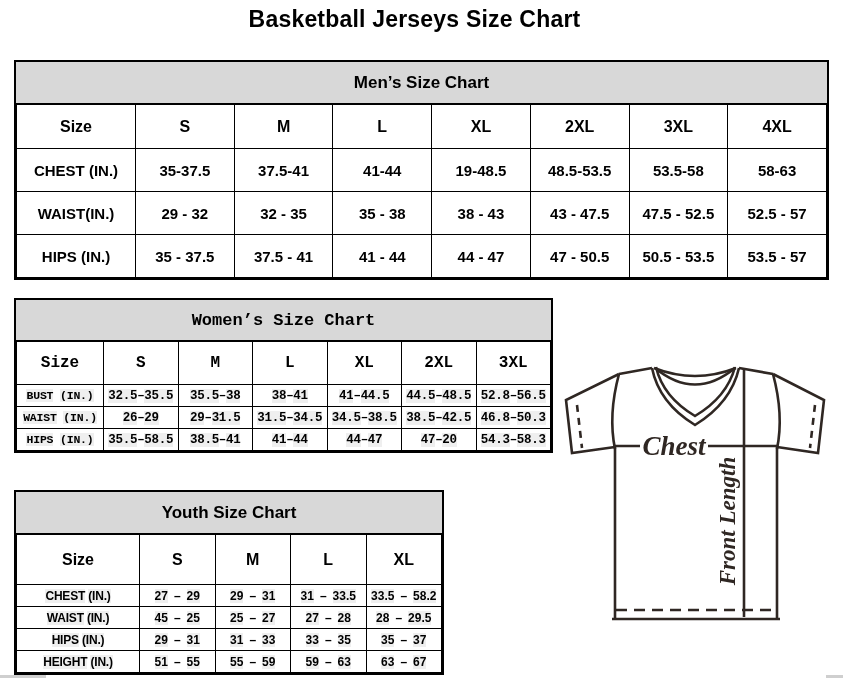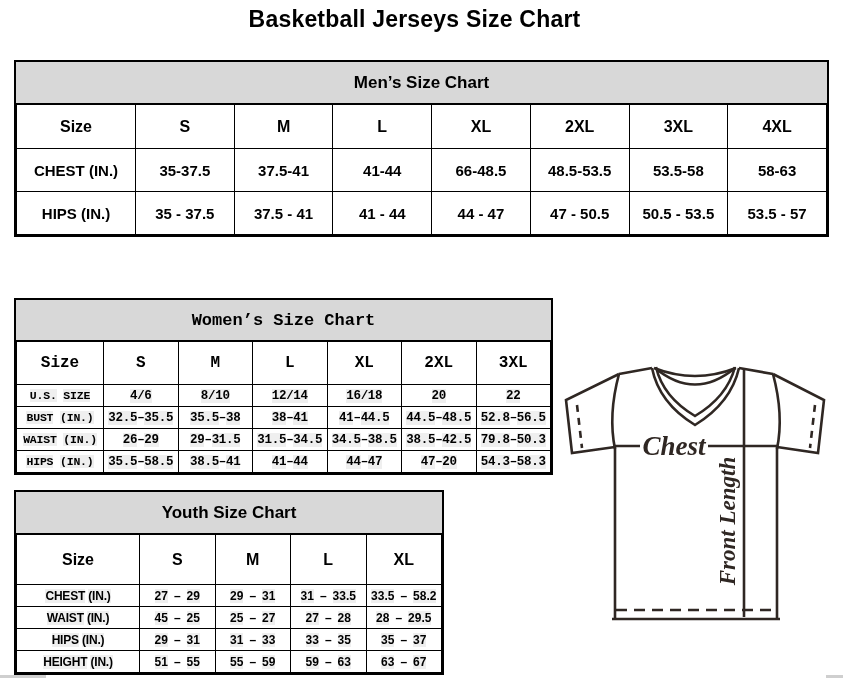--- a/index.html
+++ b/index.html
@@ -79,24 +79,34 @@
           <th>3XL</th>
           <th>4XL</th>
         </tr>
       </thead>
       <tbody>
         <tr>
           <th>CHEST (IN.)</th>
           <td>35-37.5</td>
           <td>37.5-41</td>
           <td>41-44</td>
-          <td>66-48.5</td>
+          <td>19-48.5</td>
           <td>48.5-53.5</td>
           <td>53.5-58</td>
           <td>58-63</td>
+        </tr>
+        <tr>
+          <th>WAIST(IN.)</th>
+          <td>29 - 32</td>
+          <td>32 - 35</td>
+          <td>35 - 38</td>
+          <td>38 - 43</td>
+          <td>43 - 47.5</td>
+          <td>47.5 - 52.5</td>
+          <td>52.5 - 57</td>
         </tr>
         <tr>
           <th>HIPS (IN.)</th>
           <td>35 - 37.5</td>
           <td>37.5 - 41</td>
           <td>41 - 44</td>
           <td>44 - 47</td>
           <td>47 - 50.5</td>
           <td>50.5 - 53.5</td>
           <td>53.5 - 57</td>
@@ -114,45 +124,36 @@
           <th>S</th>
           <th>M</th>
           <th>L</th>
           <th>XL</th>
           <th>2XL</th>
           <th>3XL</th>
         </tr>
       </thead>
       <tbody>
         <tr>
-          <th><span class="hl">U.S.</span> <span class="hl">SIZE</span></th>
-          <td><span class="hl">4/6</span></td>
-          <td><span class="hl">8/10</span></td>
-          <td><span class="hl">12/14</span></td>
-          <td><span class="hl">16/18</span></td>
-          <td><span class="hl">20</span></td>
-          <td><span class="hl">22</span></td>
-        </tr>
-        <tr>
           <th><span class="hl">BUST</span> <span class="hl">(IN.)</span></th>
           <td><span class="hl">32.5</span><span class="dash">–</span><span class="hl">35.5</span></td>
           <td><span class="hl">35.5</span><span class="dash">–</span><span class="hl">38</span></td>
           <td><span class="hl">38</span><span class="dash">–</span><span class="hl">41</span></td>
           <td><span class="hl">41</span><span class="dash">–</span><span class="hl">44.5</span></td>
           <td><span class="hl">44.5</span><span class="dash">–</span><span class="hl">48.5</span></td>
           <td><span class="hl">52.8</span><span class="dash">–</span><span class="hl">56.5</span></td>
         </tr>
         <tr>
           <th><span class="hl">WAIST</span> <span class="hl">(IN.)</span></th>
           <td><span class="hl">26</span><span class="dash">–</span><span class="hl">29</span></td>
           <td><span class="hl">29</span><span class="dash">–</span><span class="hl">31.5</span></td>
           <td><span class="hl">31.5</span><span class="dash">–</span><span class="hl">34.5</span></td>
           <td><span class="hl">34.5</span><span class="dash">–</span><span class="hl">38.5</span></td>
           <td><span class="hl">38.5</span><span class="dash">–</span><span class="hl">42.5</span></td>
-          <td><span class="hl">79.8</span><span class="dash">–</span><span class="hl">50.3</span></td>
+          <td><span class="hl">46.8</span><span class="dash">–</span><span class="hl">50.3</span></td>
         </tr>
         <tr>
           <th><span class="hl">HIPS</span> <span class="hl">(IN.)</span></th>
           <td><span class="hl">35.5</span><span class="dash">–</span><span class="hl">58.5</span></td>
           <td><span class="hl">38.5</span><span class="dash">–</span><span class="hl">41</span></td>
           <td><span class="hl">41</span><span class="dash">–</span><span class="hl">44</span></td>
           <td><span class="hl">44</span><span class="dash">–</span><span class="hl">47</span></td>
           <td><span class="hl">47</span><span class="dash">–</span><span class="hl">20</span></td>
           <td><span class="hl">54.3</span><span class="dash">–</span><span class="hl">58.3</span></td>
         </tr>

